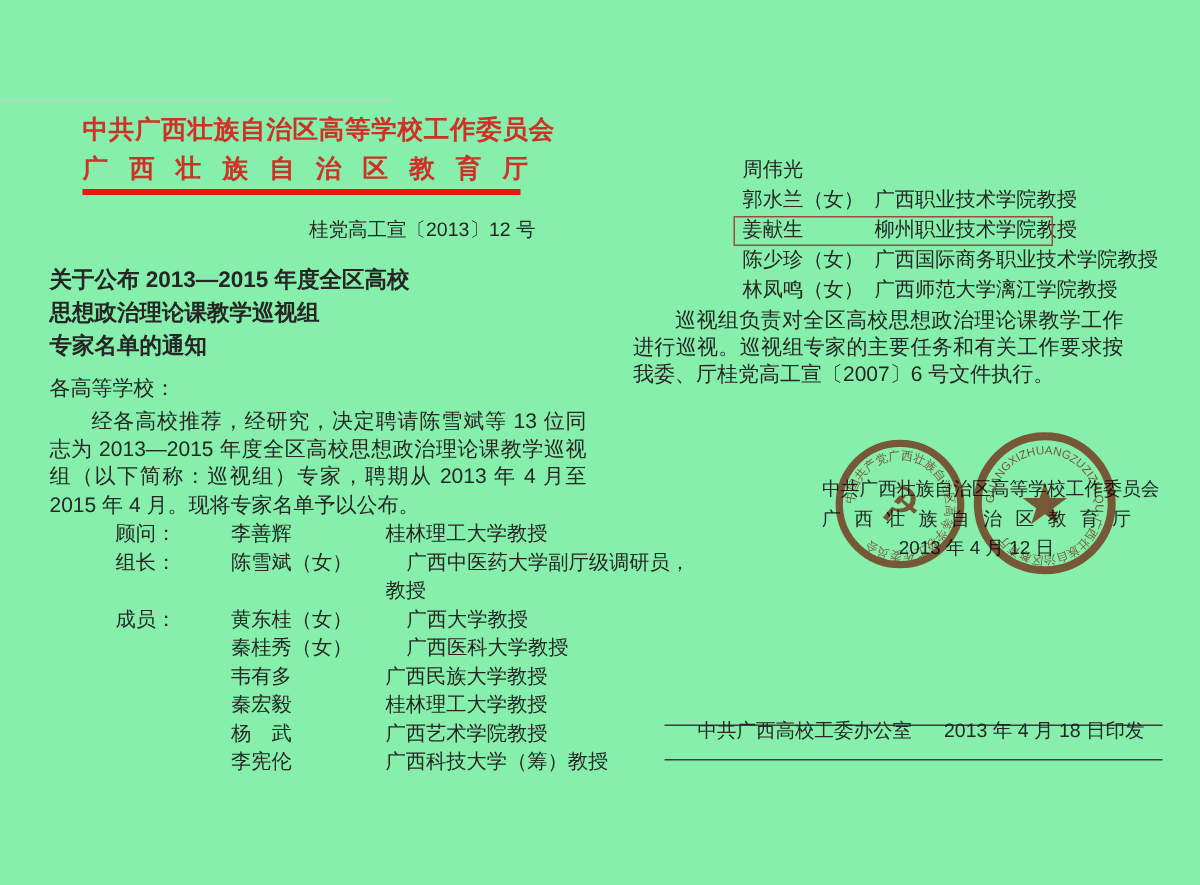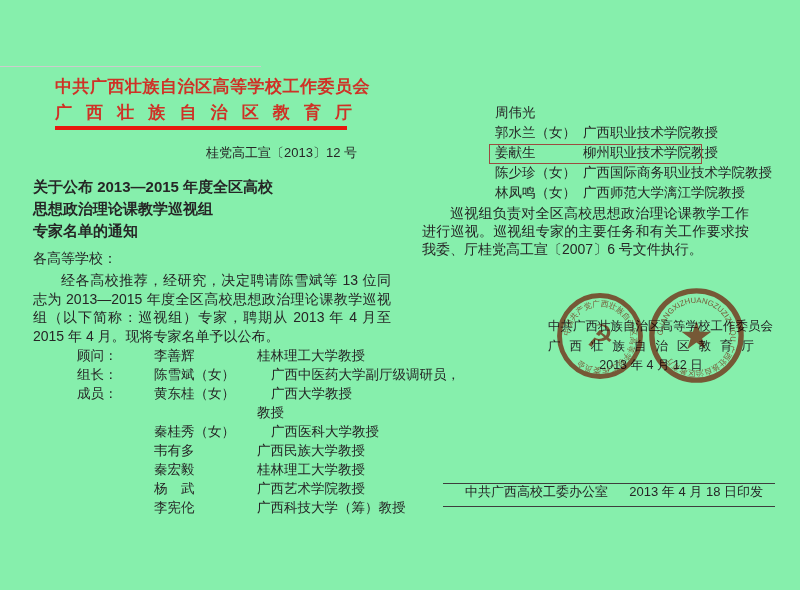--- a/index.html
+++ b/index.html
@@ -45,22 +45,22 @@
 
   .seal{position:absolute;opacity:0.82;mix-blend-mode:multiply;}
   .seal.left{left:556px;top:292px;width:88px;height:88px;}
   .seal.right{left:648px;top:287px;width:97px;height:97px;}
   .seal text{font-family:"Liberation Sans","DejaVu Sans",sans-serif;}
 
   .footer-rule{position:absolute;left:443px;width:332px;height:1px;background:#3d3d3d;}
   .fr-top{top:483px;}
   .fr-bottom{top:506px;}
   .footer{position:absolute;left:443px;top:484px;width:332px;height:21px;box-sizing:border-box;
-          display:flex;justify-content:space-between;align-items:flex-end;font-size:13px;
-          padding:0 12px 4px 22px;}
+          display:flex;justify-content:space-between;align-items:center;font-size:13px;
+          padding:0 12px 16px 22px;}
 </style>
 </head>
 <body>
 
 <div class="canvas">
 
   <div class="scan-line"></div>
 
   <section>
 
@@ -87,28 +87,28 @@
         <span class="role">顾问：</span>
         <span class="name">李善辉</span>
         <span class="affil">桂林理工大学教授</span>
       </div>
       <div class="row">
         <span class="role">组长：</span>
         <span class="name">陈雪斌（女）</span>
         <span class="affil">广西中医药大学副厅级调研员，</span>
       </div>
       <div class="row">
+        <span class="role"></span>
+        <span class="name"></span>
+        <span class="affil">教授</span>
+      </div>
+      <div class="row">
         <span class="role">成员：</span>
         <span class="name">黄东桂（女）</span>
         <span class="affil">广西大学教授</span>
-      </div>
-      <div class="row">
-        <span class="role"></span>
-        <span class="name"></span>
-        <span class="affil">教授</span>
       </div>
       <div class="row">
         <span class="role"></span>
         <span class="name">秦桂秀（女）</span>
         <span class="affil">广西医科大学教授</span>
       </div>
       <div class="row">
         <span class="role"></span>
         <span class="name">韦有多</span>
         <span class="affil">广西民族大学教授</span>

